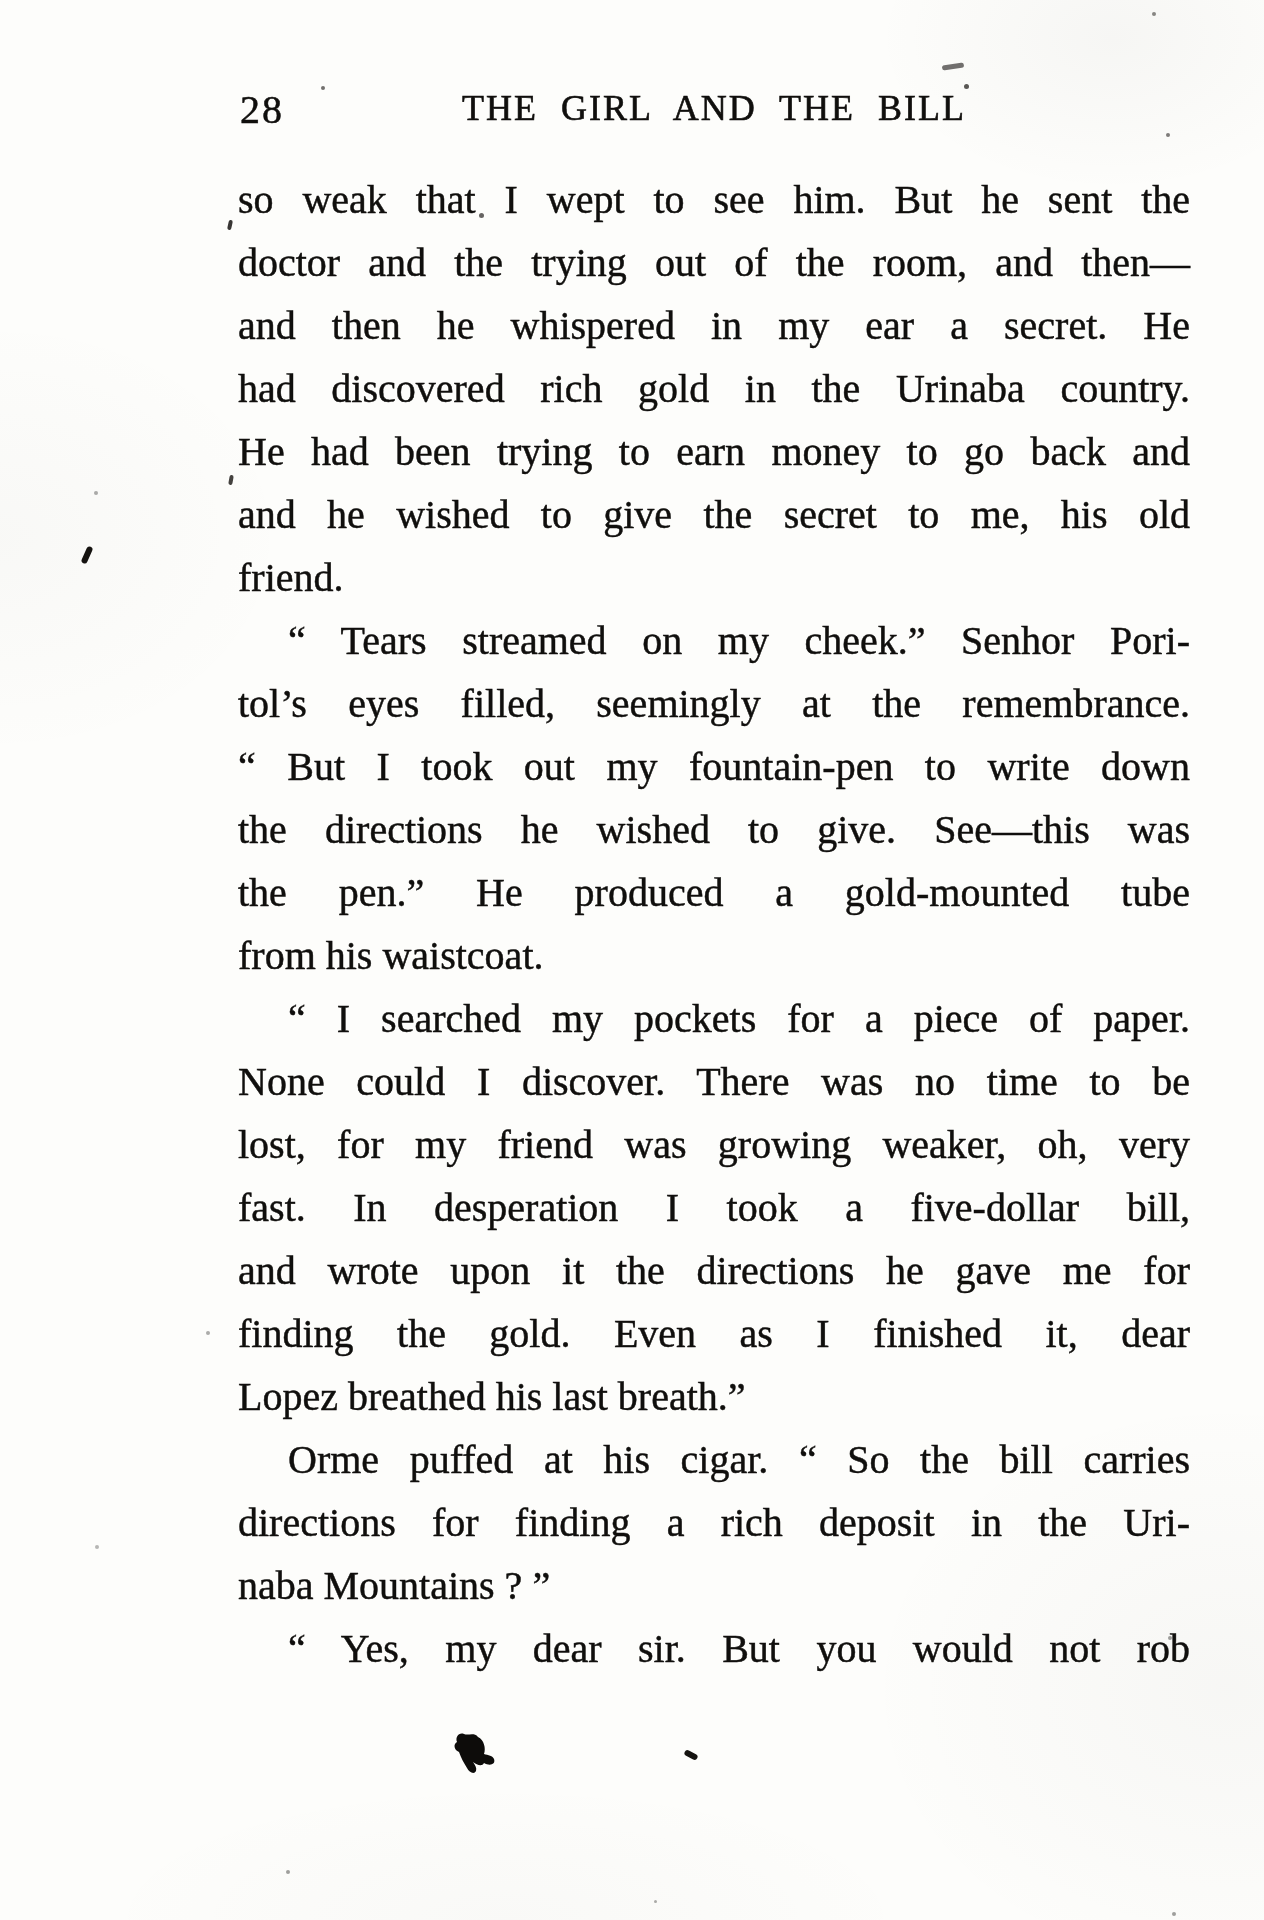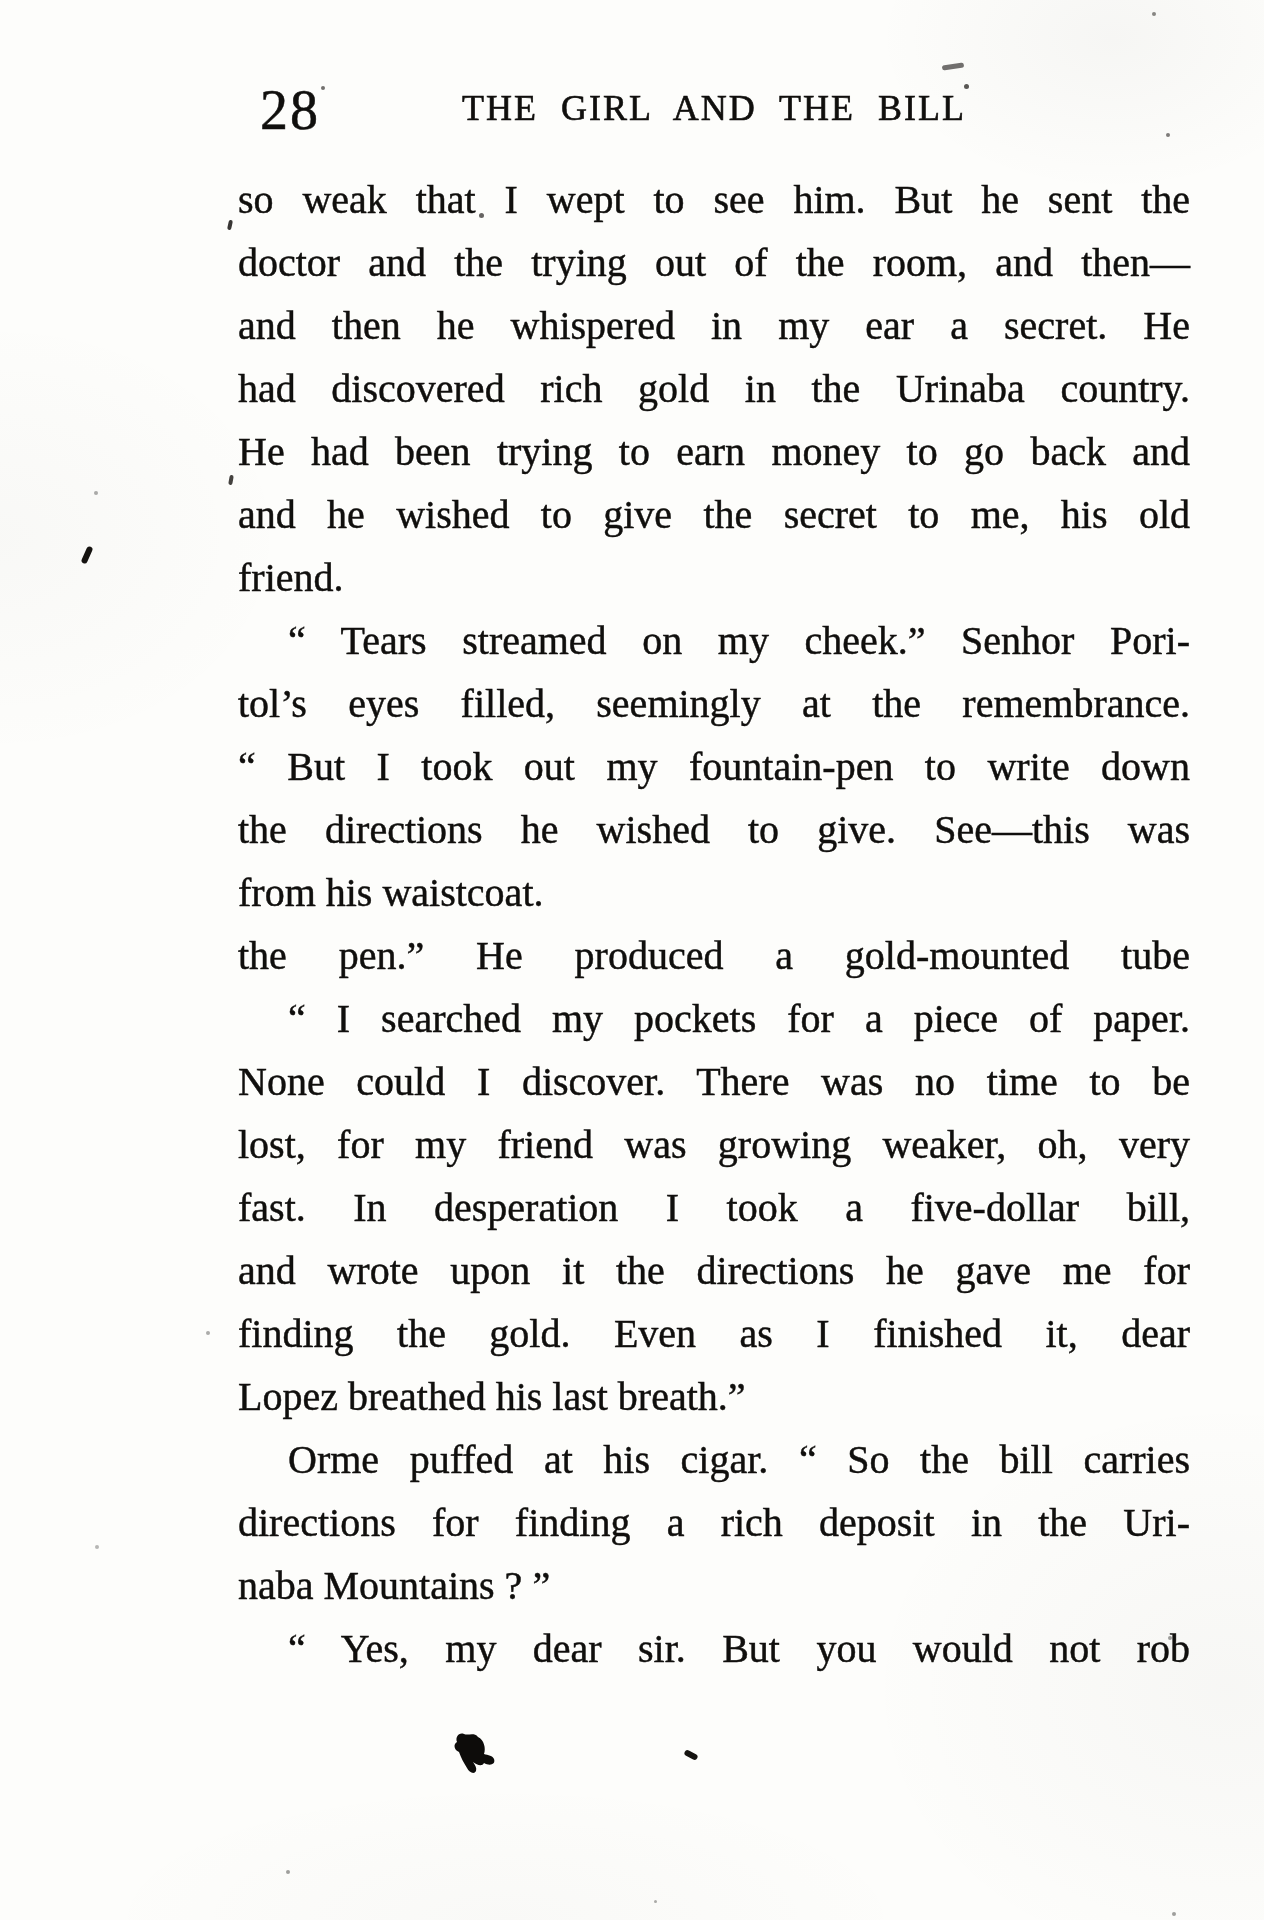--- a/index.html
+++ b/index.html
@@ -13,21 +13,21 @@
       radial-gradient(ellipse 420px 320px at 0% 28%, rgba(60,55,50,0.025), transparent 70%),
       radial-gradient(ellipse 520px 420px at 97% 88%, rgba(60,55,50,0.03), transparent 70%),
       radial-gradient(ellipse 600px 200px at 40% 100%, rgba(60,55,50,0.02), transparent 70%),
       #fdfdfb;
     font-family:"Liberation Serif","DejaVu Serif",serif;
   }
   .textblock { position:absolute; left:238px; top:0; width:952px; height:100%; }
   .header { position:absolute; top:84px; left:0; right:0; height:52px; }
   .pagenum {
     position:absolute; left:2px; top:2px;
-    font-size:56px; line-height:48px; letter-spacing:2px;margin-left:20px;
+    font-size:40px; line-height:48px; letter-spacing:2px;
     -webkit-text-stroke:0.5px #100f0d;
   }
   .title {
     text-align:center;
     font-size:36px; line-height:48px;
     letter-spacing:2px; word-spacing:12px;
     -webkit-text-stroke:0.6px #100f0d;
   }
   .bodytext { position:absolute; top:168px; left:0; right:0; }
   .line {
@@ -60,22 +60,22 @@
       <div class="line">doctor and the trying out of the room, and then—</div>
       <div class="line">and then he whispered in my ear a secret.  He</div>
       <div class="line">had discovered rich gold in the Urinaba country.</div>
       <div class="line">He had been trying to earn money to go back and</div>
       <div class="line">and he wished to give the secret to me, his old</div>
       <div class="line last">friend.</div>
       <div class="line indent">“ Tears streamed on my cheek.”  Senhor Pori-</div>
       <div class="line">tol’s eyes filled, seemingly at the remembrance.</div>
       <div class="line">“ But I took out my fountain-pen to write down</div>
       <div class="line">the directions he wished to give.  See—this was</div>
+      <div class="line">the pen.”  He produced a gold-mounted tube</div>
       <div class="line last">from his waistcoat.</div>
-      <div class="line">the pen.”  He produced a gold-mounted tube</div>
       <div class="line indent">“ I searched my pockets for a piece of paper.</div>
       <div class="line">None could I discover.  There was no time to be</div>
       <div class="line">lost, for my friend was growing weaker, oh, very</div>
       <div class="line">fast.  In desperation I took a five-dollar bill,</div>
       <div class="line">and wrote upon it the directions he gave me for</div>
       <div class="line">finding the gold.  Even as I finished it, dear</div>
       <div class="line last">Lopez breathed his last breath.”</div>
       <div class="line indent">Orme puffed at his cigar.  “ So the bill carries</div>
       <div class="line">directions for finding a rich deposit in the Uri-</div>
       <div class="line last">naba Mountains ? ”</div>

